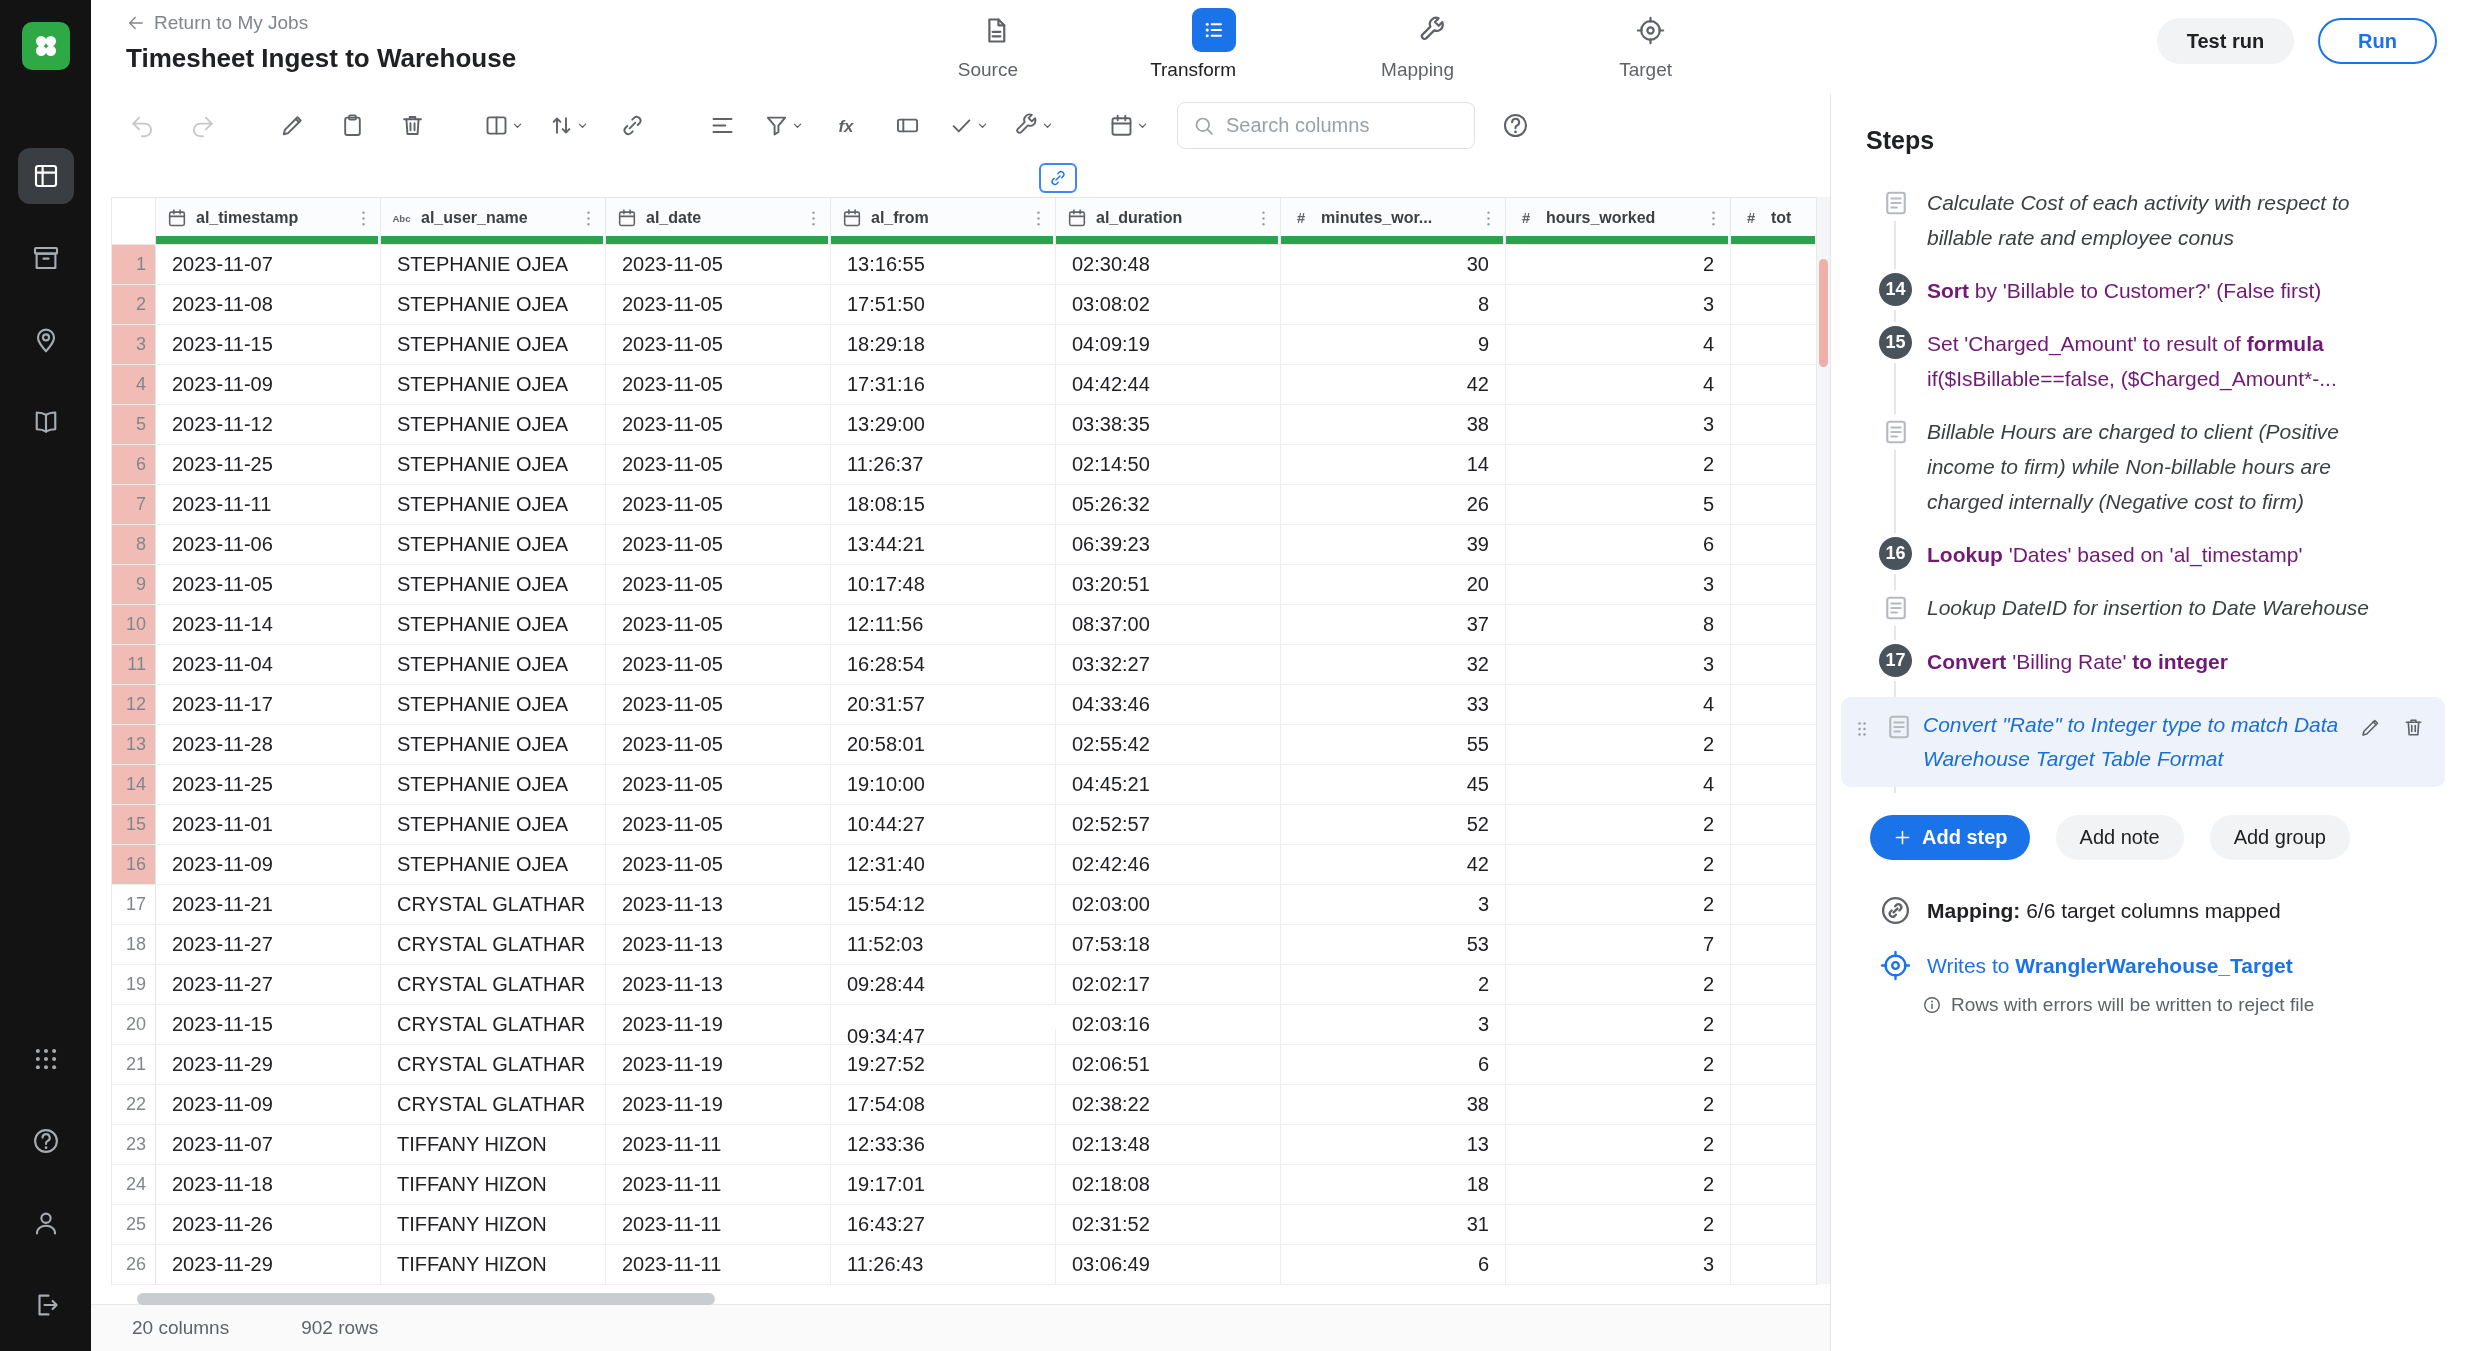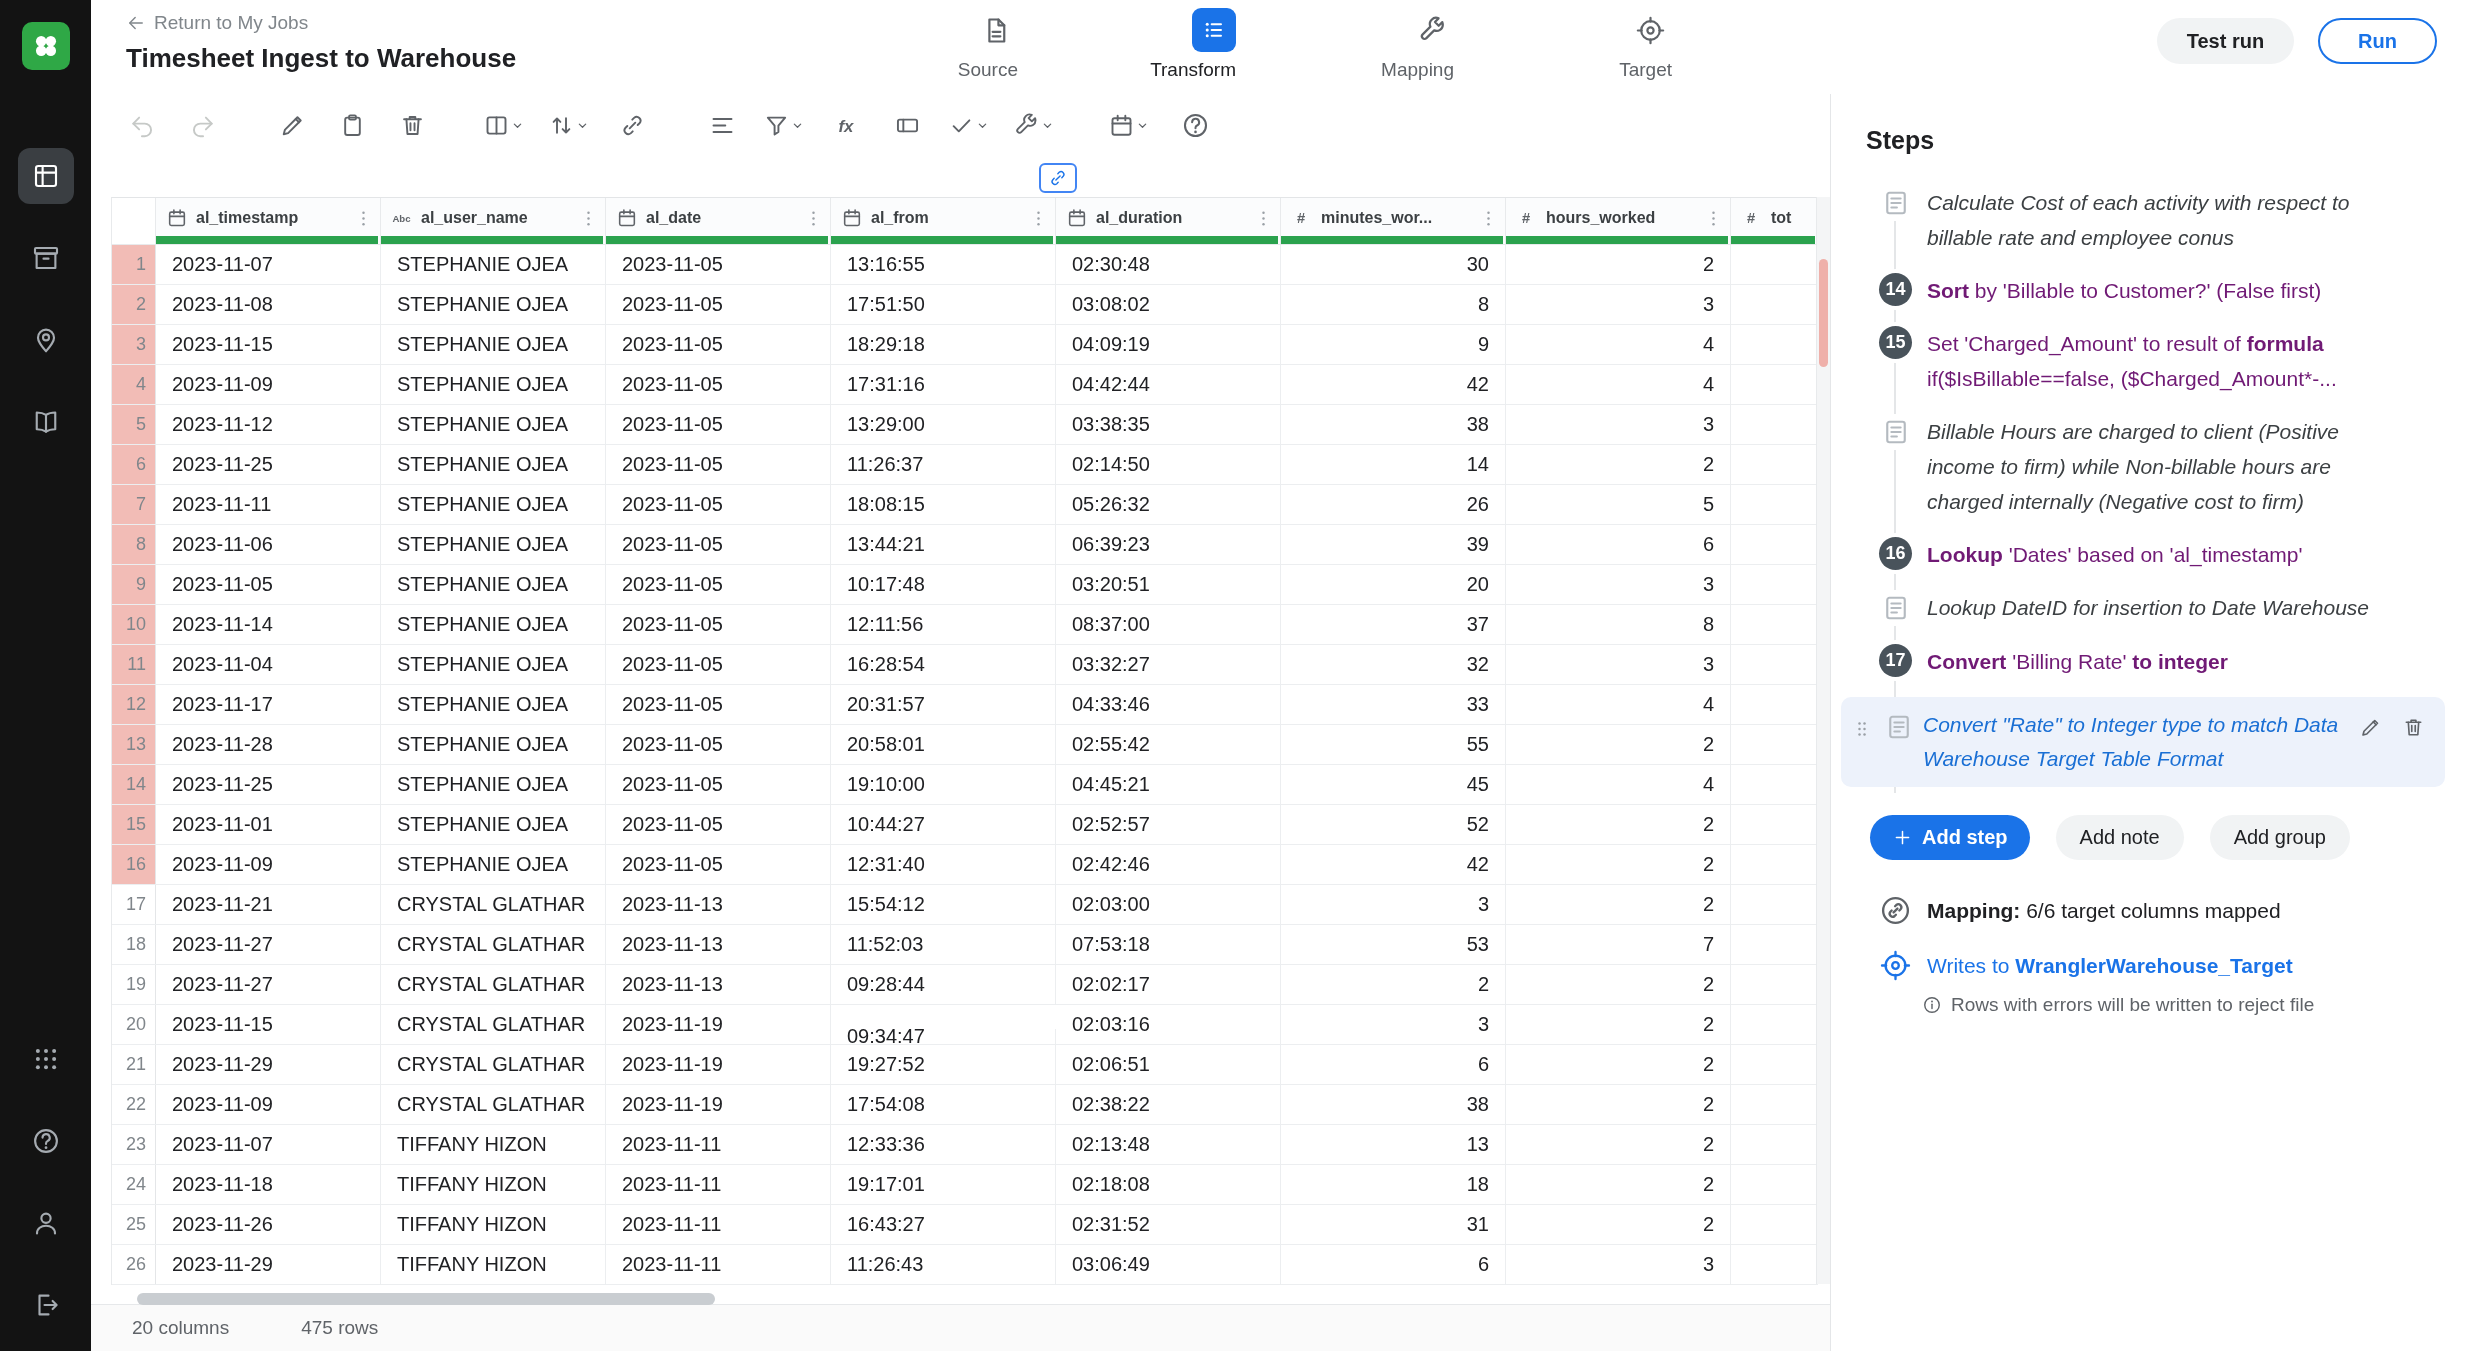--- a/index.html
+++ b/index.html
@@ -434,20 +434,29 @@
                     <path d="M8.6 3.4v4M15.4 3.4v4"></path>
                   </svg>
                 </span>
                 <span class="tchev" style="display:flex">
                   <svg viewBox="0 0 24 24" fill="none" stroke="currentColor" stroke-width="1.7" stroke-linecap="round" stroke-linejoin="round">
                     <path d="M7.5 10l4.5 4.5L16.5 10"></path>
                   </svg>
                 </span>
               </div>
             </div>
+          <label class="search-box">
+            <span style="display:flex">
+                <svg viewBox="0 0 24 24" fill="none" stroke="currentColor" stroke-width="1.7" stroke-linecap="round" stroke-linejoin="round">
+                  <circle cx="10.8" cy="10.8" r="6.3"></circle>
+                  <path d="M15.4 15.4 20 20"></path>
+                </svg>
+              </span>
+            <input placeholder="Search columns" style="">
+          </label>
           <button class="help-btn">
               <svg viewBox="0 0 24 24" fill="none" stroke="currentColor" stroke-width="1.7" stroke-linecap="round" stroke-linejoin="round">
                 <circle cx="12" cy="12" r="8.7"></circle>
                 <path d="M9.2 9.3a2.9 2.9 0 1 1 4.1 2.7c-.9.45-1.3 1-1.3 1.9v.4"></path>
                 <circle cx="12" cy="17.3" r="1.1" fill="currentColor" stroke="none"></circle>
               </svg>
             </button>
         </div>
 
         <div class="grid-wrap">
@@ -889,21 +898,21 @@
           <div class="hscroll">
               <div class="hthumb"></div>
             </div>
           <div class="vscroll">
               <div class="vmark"></div>
             </div>
         </div>
 
         <footer class="statusbar">
           <span>20 columns</span>
-          <span>475 rows</span>
+          <span>902 rows</span>
         </footer>
       </main>
 
       <aside class="steps-panel">
         <h2 class="panel-title">Steps</h2>
         <div class="steps-list">
             <div class="sitem note">
               <span class="sicon">
                 <span class="msk">
                   <svg viewBox="0 0 24 24" fill="none" stroke="currentColor" stroke-width="1.7" stroke-linecap="round" stroke-linejoin="round">

